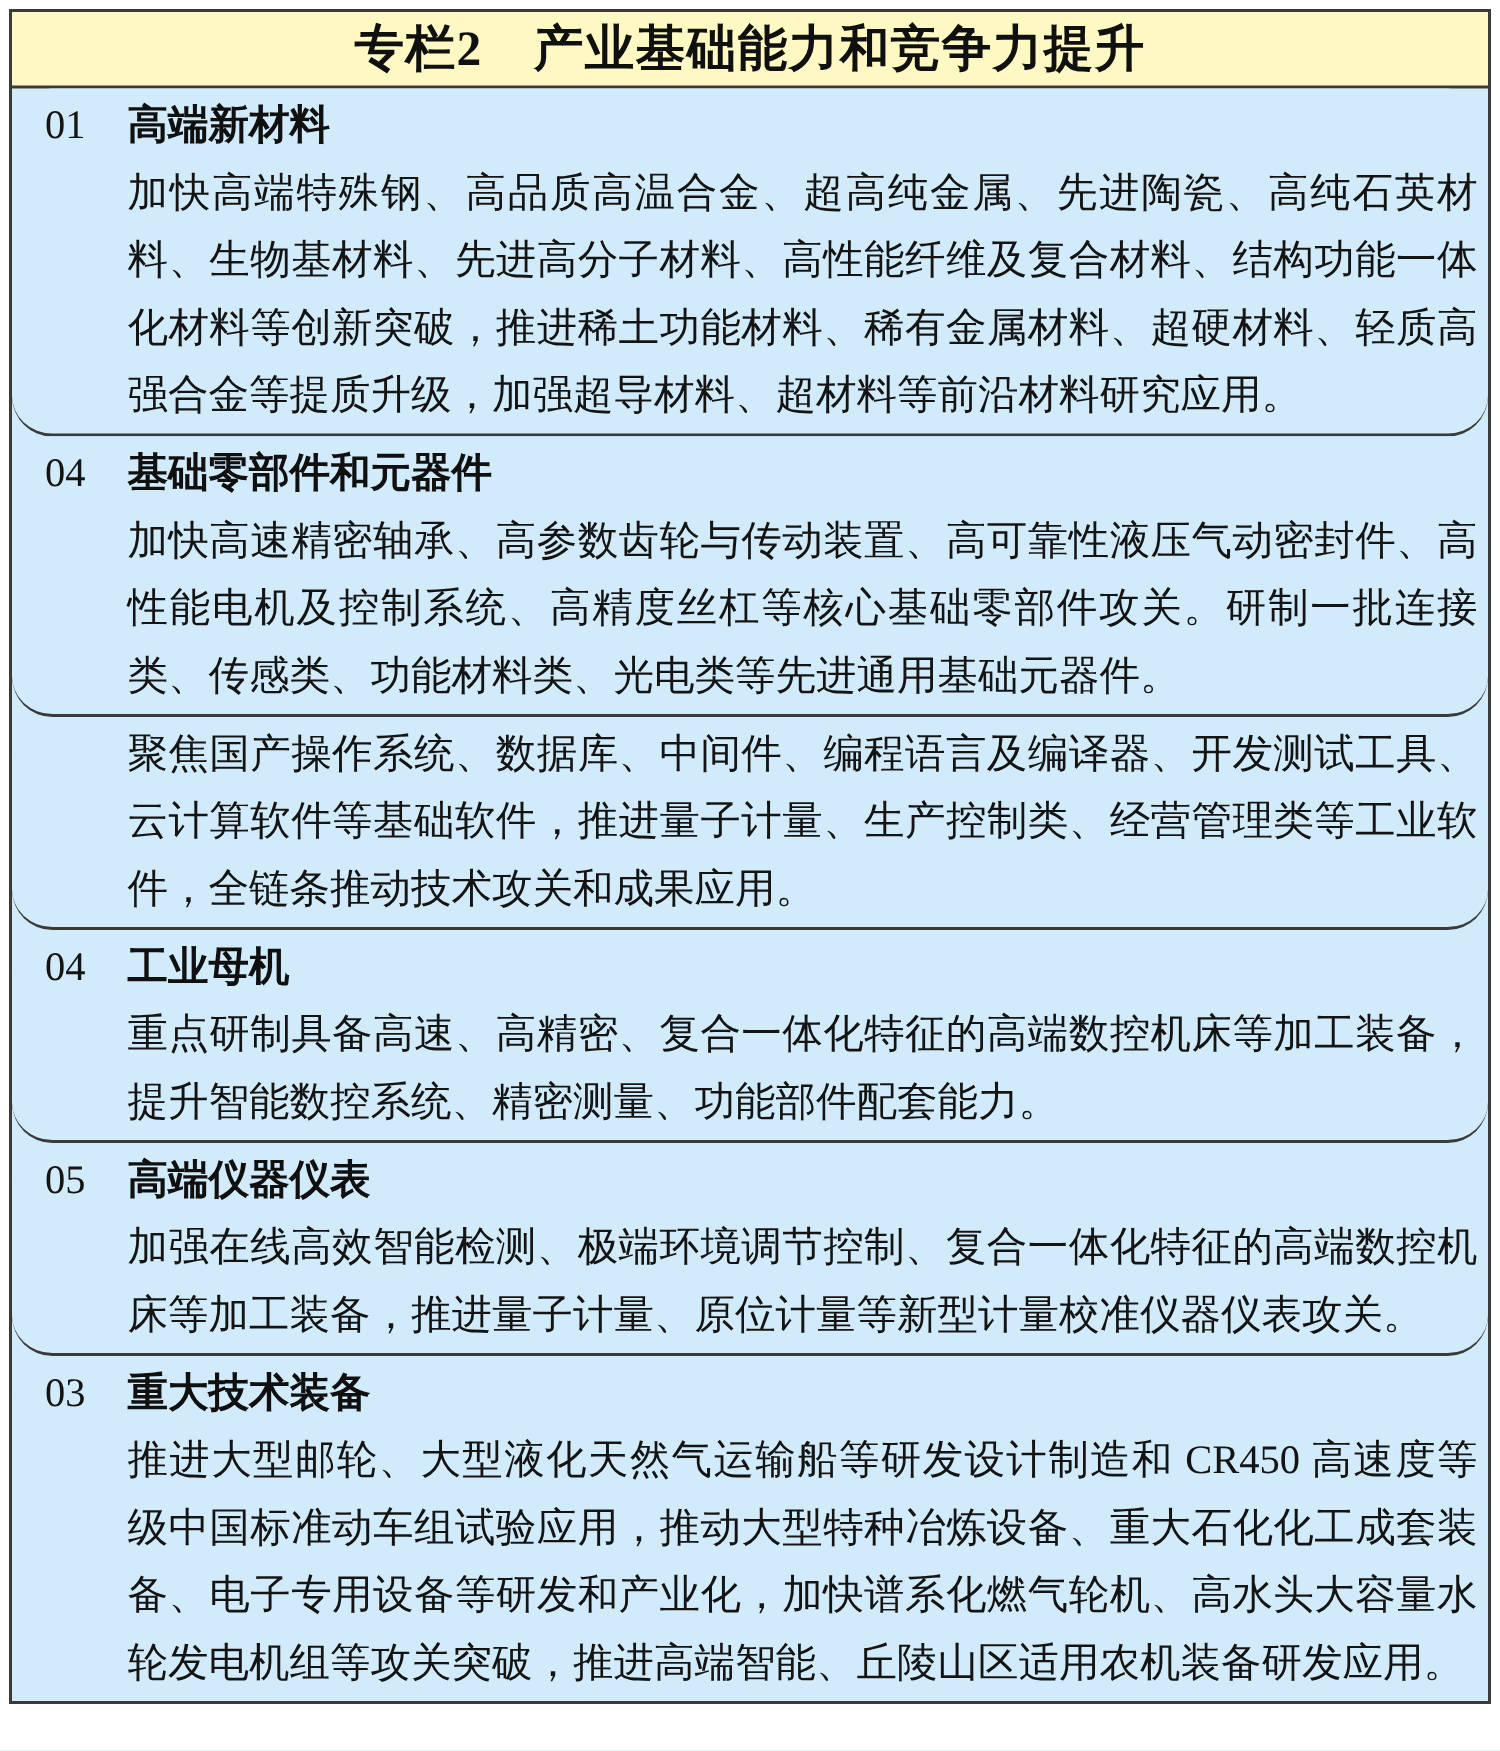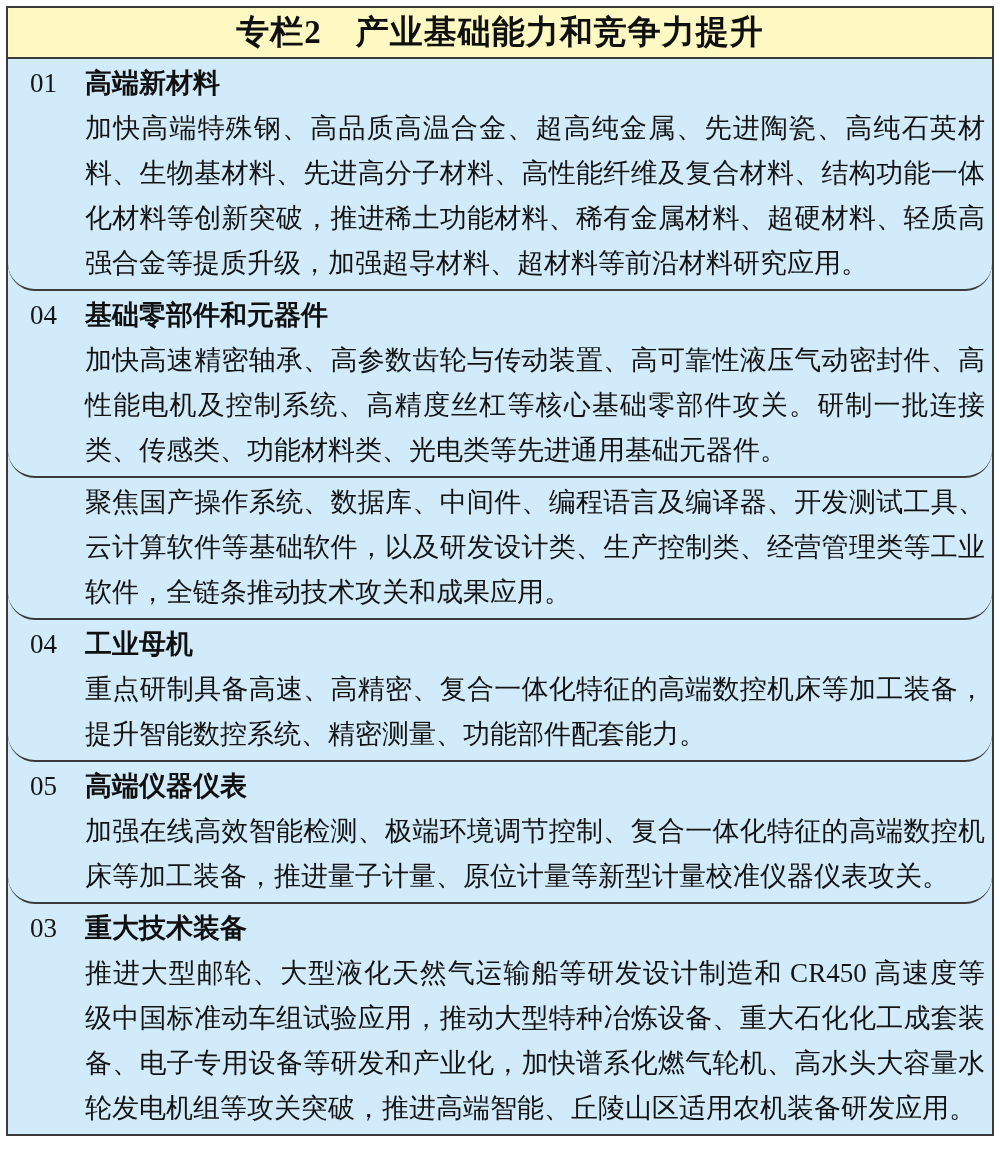--- a/index.html
+++ b/index.html
@@ -81,21 +81,21 @@
 
   <div class="section">
     <div class="title-row">
       <span class="section-num">04</span>
       <span class="section-title">基础零部件和元器件</span>
     </div>
     <p class="section-body">加快高速精密轴承、高参数齿轮与传动装置、高可靠性液压气动密封件、高性能电机及控制系统、高精度丝杠等核心基础零部件攻关。研制一批连接类、传感类、功能材料类、光电类等先进通用基础元器件。</p>
   </div>
 
   <div class="section">
-    <p class="section-body">聚焦国产操作系统、数据库、中间件、编程语言及编译器、开发测试工具、云计算软件等基础软件，以及研发设计类、生产控制类、经营管理类等工业软件，全链条推动技术攻关和成果应用。</p>
+    <p class="section-body">聚焦国产操作系统、数据库、中间件、编程语言及编译器、开发测试工具、云计算软件等基础软件，推进量子计量、生产控制类、经营管理类等工业软件，全链条推动技术攻关和成果应用。</p>
   </div>
 
   <div class="section">
     <div class="title-row">
       <span class="section-num">04</span>
       <span class="section-title">工业母机</span>
     </div>
     <p class="section-body">重点研制具备高速、高精密、复合一体化特征的高端数控机床等加工装备，提升智能数控系统、精密测量、功能部件配套能力。</p>
   </div>
 

